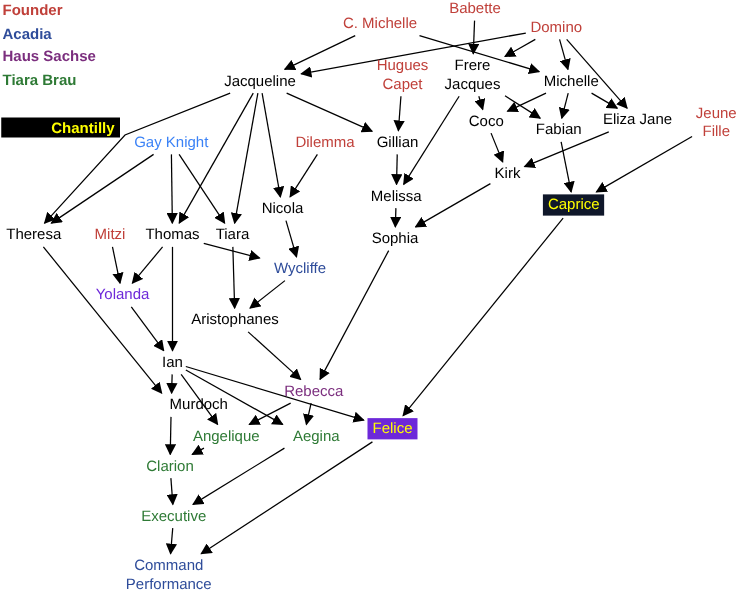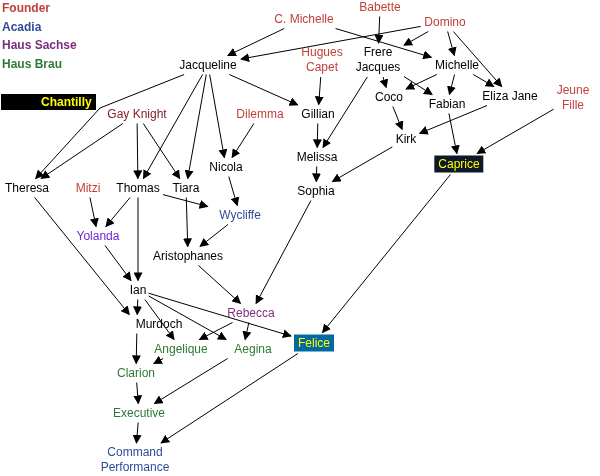--- a/index.html
+++ b/index.html
@@ -75,53 +75,53 @@
       <path d="M227.5625,358.5 L154.4375,403.5" stroke="#000000" stroke-width="1" fill="none" marker-end="url(#arrow)"></path>
       <path d="M138.19148936170214,422.5 L136.4468085106383,443" stroke="#000000" stroke-width="1" fill="none" marker-end="url(#arrow)"></path>
       <path d="M297.93589743589746,353.5 L161.008547008547,443" stroke="#000000" stroke-width="1" fill="none" marker-end="url(#arrow)"></path>
     </g>
 </svg>
 
 <div id="legend">
     <div class="legend-item" style="top: 1px; color: rgb(192, 64, 58);">Founder</div>
     <div class="legend-item" style="top: 19.5px; color: rgb(46, 76, 154);">Acadia</div>
     <div class="legend-item" style="top: 38px; color: rgb(123, 46, 126);">Haus Sachse</div>
-    <div class="legend-item" style="top: 56.5px; color: rgb(46, 122, 53);">Haus Brau</div>
+    <div class="legend-item" style="top: 56.5px; color: rgb(46, 122, 53);">Tiara Brau</div>
     <div class="legend-item" style="top: 79px; color: #000000; margin-top: 13px;">Wycliffe</div>
     <div class="legend-item boxed" style="top: 93.5px; color: rgb(255, 255, 0); background: rgb(0, 0, 0); left: 1px; padding-left: 40px;">Chantilly</div>
   </div>
 <div id="nodes">
     <div class="node" style="left: 380px; top: 7px; color: rgb(192, 64, 58);">Babette</div>
     <div class="node" style="left: 304px; top: 19px; color: rgb(192, 64, 58);">C. Michelle</div>
     <div class="node" style="left: 445px; top: 22px; color: rgb(192, 64, 58);">Domino</div>
     <div class="node" style="left: 322px; top: 60px; color: rgb(192, 64, 58);">Hugues<br>Capet</div>
     <div class="node" style="left: 208px; top: 65px; color: rgb(0, 0, 0);">Jacqueline</div>
     <div class="node" style="left: 378px; top: 60px; color: rgb(0, 0, 0);">Frere<br>Jacques</div>
     <div class="node" style="left: 457px; top: 65px; color: rgb(0, 0, 0);">Michelle</div>
     <div class="node" style="left: 573px; top: 98px; color: rgb(192, 64, 58);">Jeune<br>Fille</div>
     <div class="node" style="left: 389px; top: 97px; color: rgb(0, 0, 0);">Coco</div>
     <div class="node" style="left: 447px; top: 104px; color: rgb(0, 0, 0);">Fabian</div>
     <div class="node" style="left: 510px; top: 96px; color: rgb(0, 0, 0);">Eliza Jane</div>
-    <div class="node" style="left: 137px; top: 114px; color: #7f1d1d;">Gay Knight</div>
+    <div class="node" style="left: 137px; top: 114px; color: #3b82f6;">Gay Knight</div>
     <div class="node" style="left: 260px; top: 114px; color: rgb(192, 64, 58);">Dilemma</div>
     <div class="node" style="left: 318px; top: 114px; color: rgb(0, 0, 0);">Gillian</div>
     <div class="node" style="left: 406px; top: 139px; color: rgb(0, 0, 0);">Kirk</div>
     <div class="node" style="left: 226px; top: 167px; color: rgb(0, 0, 0);">Nicola</div>
     <div class="node" style="left: 317px; top: 157px; color: rgb(0, 0, 0);">Melissa</div>
     <div class="node boxed" style="left: 459px; top: 164px; color: rgb(255, 255, 0); background: #0f172a;">Caprice</div>
     <div class="node" style="left: 27px; top: 188px; color: rgb(0, 0, 0);">Theresa</div>
     <div class="node" style="left: 88px; top: 188px; color: rgb(192, 64, 58);">Mitzi</div>
     <div class="node" style="left: 138px; top: 188px; color: rgb(0, 0, 0);">Thomas</div>
     <div class="node" style="left: 186px; top: 188px; color: rgb(0, 0, 0);">Tiara</div>
     <div class="node" style="left: 316px; top: 191px; color: rgb(0, 0, 0);">Sophia</div>
     <div class="node" style="left: 240px; top: 215px; color: rgb(46, 76, 154);">Wycliffe</div>
     <div class="node" style="left: 98px; top: 236px; color: #6d28d9;">Yolanda</div>
     <div class="node" style="left: 188px; top: 256px; color: rgb(0, 0, 0);">Aristophanes</div>
     <div class="node" style="left: 138px; top: 290px; color: rgb(0, 0, 0);">Ian</div>
     <div class="node" style="left: 251px; top: 313px; color: rgb(123, 46, 126);">Rebecca</div>
     <div class="node" style="left: 137px; top: 324px; color: rgb(0, 0, 0); padding-left: 44px;">Murdoch</div>
-    <div class="node boxed" style="left: 314px; top: 343px; color: rgb(255, 255, 0); background: #0369a1;">Felice</div>
+    <div class="node boxed" style="left: 314px; top: 343px; color: rgb(255, 255, 0); background: #6d28d9;">Felice</div>
     <div class="node" style="left: 181px; top: 349px; color: rgb(46, 122, 53);">Angelique</div>
     <div class="node" style="left: 243px; top: 349px; color: rgb(46, 122, 53); margin-left: 10px;">Aegina</div>
     <div class="node" style="left: 136px; top: 373px; color: rgb(46, 122, 53);">Clarion</div>
     <div class="node" style="left: 139px; top: 413px; color: rgb(46, 122, 53);">Executive</div>
     <div class="node" style="left: 135px; top: 460px; color: rgb(46, 76, 154);">Command<br>Performance</div>
   </div>
 
 </body></html>

